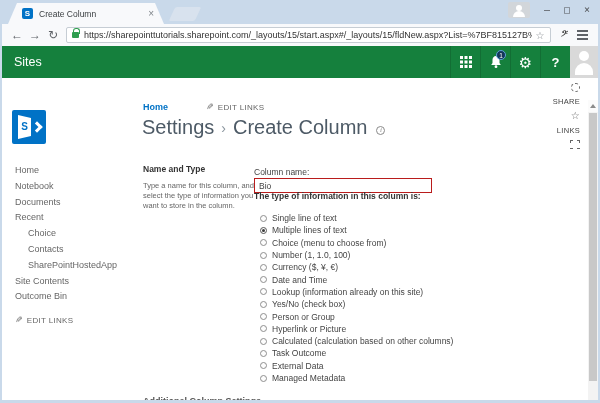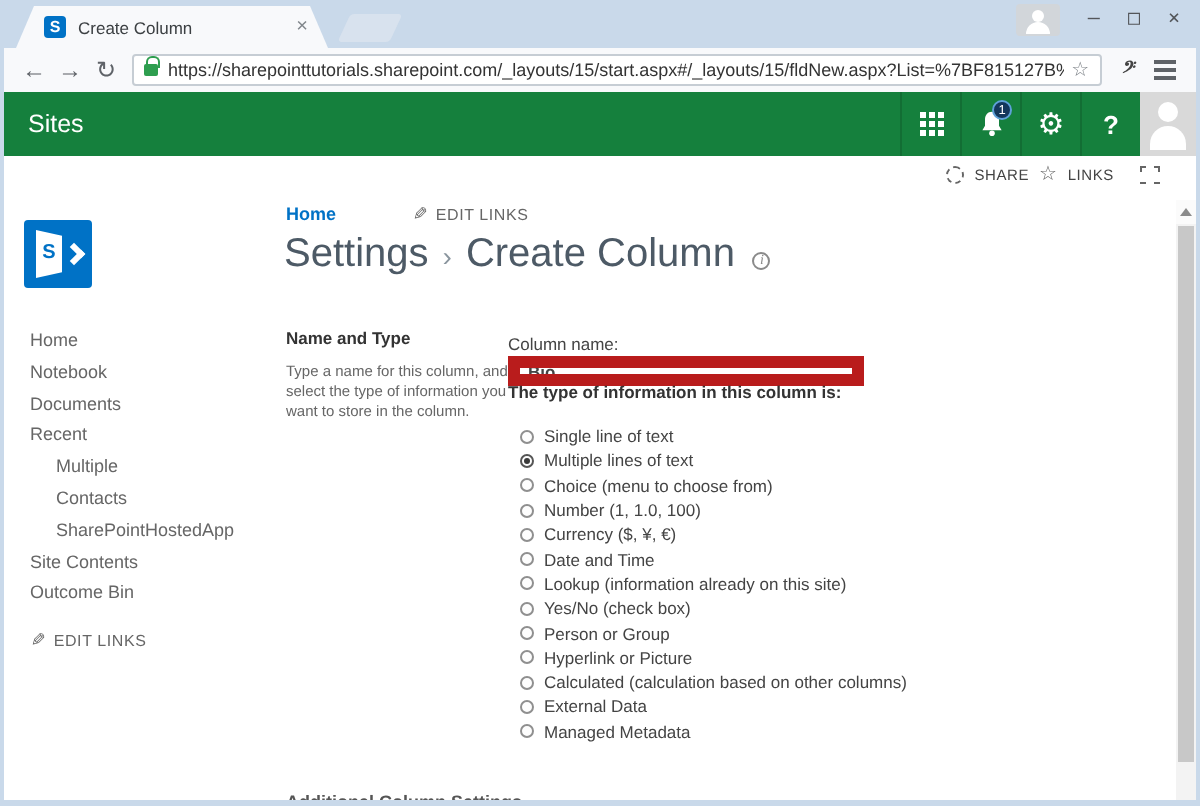--- a/index.html
+++ b/index.html
@@ -51,22 +51,22 @@
            display:flex; align-items:center; justify-content:center; }
   .gear-glyph { color:#fff; font-size:15px; line-height:1; }
   .help-glyph { color:#fff; font-size:13px; font-weight:bold; }
   .avatar-cell { width:28px; height:32px; background:#d9d9d9; position:relative; }
   .avatar-cell .head { position:absolute; left:9px; top:5px; width:10px; height:10px; border-radius:50%; background:#fff; }
   .avatar-cell .body { position:absolute; left:5px; top:17px; width:18px; height:12px; border-radius:9px 9px 0 0; background:#fff; }
 
   
   .page { position:relative; flex:1; background:#fff; overflow:hidden; }
 
-  .ribbon-actions { position:absolute; top:5px; right:18px; display:flex; align-items:flex-start; gap:5px;
-                    font-size:7.5px; color:#444; letter-spacing:0.3px; }
+  .ribbon-actions { position:absolute; top:5px; right:18px; display:flex; align-items:flex-end; gap:5px;
+                    font-size:7.5px; color:#444; letter-spacing:0.3px;flex-direction:column; }
   .share-icon { width:9px; height:9px; border:1.2px dashed #666; border-radius:50%; }
   .follow-star { font-size:10px; color:#666; line-height:1; }
   .focus-icon { width:10px; height:9px; border:1px solid #666; position:relative; margin-left:8px; }
   .focus-icon:before { content:""; position:absolute; left:2px; top:-2px; right:2px; height:13px; background:#fff; }
   .focus-icon:after { content:""; position:absolute; left:-2px; top:2px; width:14px; height:5px; background:#fff; }
 
   
   .scrollbar { position:absolute; top:22px; right:0; bottom:0; width:10px; background:#f3f3f3; }
   .sb-up { height:12px; background:#fbfbfb; display:flex; align-items:center; justify-content:center; }
   .sb-up:before { content:""; border-left:3px solid transparent; border-right:3px solid transparent; border-bottom:4px solid #8b8b8b; }
@@ -94,22 +94,22 @@
   .page-title { position:absolute; left:0; top:38px; font-size:20px; font-weight:300; color:#4d5a66;
                 display:flex; align-items:center; white-space:nowrap; }
   .title-sep { font-size:14px; color:#8a959e; margin:0 7px; }
   .info-icon { width:9px; height:9px; border:1px solid #8a8a8a; border-radius:50%; color:#8a8a8a;
                font-size:7px; font-style:italic; font-family:"Liberation Serif",serif; display:flex;
                align-items:center; justify-content:center; margin-left:9px; margin-top:5px; }
 
   .sec-title { position:absolute; left:1px; top:86px; font-size:8.5px; font-weight:bold; color:#333; }
   .sec-desc { position:absolute; left:1px; top:103px; width:112px; font-size:7.5px; line-height:9.8px; color:#666; }
   .fld-label { position:absolute; left:112px; top:89px; font-size:8.5px; color:#444; }
-  .fld-input { position:absolute; left:112px; top:100px; width:178px; height:15px; border:6px solid #b91c1c;
-               font-size:8.5px; color:#444; padding:0 4px; font-family:inherit;font-weight:bold; }
+  .fld-input { position:absolute; left:112px; top:100px; width:178px; height:15px; border:1px solid #b91c1c;
+               font-size:8.5px; color:#444; padding:0 4px; font-family:inherit; }
   .type-label { position:absolute; left:112px; top:113px; font-size:8.5px; font-weight:bold; color:#333; }
   .options { position:absolute; left:118px; top:134px; }
   .opt-row { height:12.3px; display:flex; align-items:center; cursor:pointer; }
   .radio { width:7px; height:7px; border:1px solid #8f8f8f; border-radius:50%; background:#fdfdfd;
            margin-right:5px; display:flex; align-items:center; justify-content:center; flex:0 0 auto; }
   .radio .dot { display:none; width:3px; height:3px; border-radius:50%; background:#3a3a3a; }
   .radio.selected { border-color:#555; }
   .radio.selected .dot { display:block; }
   .opt-label { font-size:8.5px; color:#444; white-space:nowrap; }
   .next-sec { position:absolute; left:1px; top:318px; font-size:9px; font-weight:bold; color:#555; }
@@ -207,21 +207,21 @@
 
             <div class="nav-item">
               <span>Documents</span>
             </div>
 
             <div class="nav-item">
               <span>Recent</span>
             </div>
 
             <div class="nav-item indent">
-              <span>Multiple</span>
+              <span>Choice</span>
             </div>
 
             <div class="nav-item indent">
               <span>Contacts</span>
             </div>
 
             <div class="nav-item indent">
               <span>SharePointHostedApp</span>
             </div>
 
@@ -315,20 +315,24 @@
             <div class="opt-row">
               <span class="radio"></span>
               <span class="opt-label">Hyperlink or Picture</span>
             </div>
 
             <div class="opt-row">
               <span class="radio"></span>
               <span class="opt-label">Calculated (calculation based on other columns)</span>
             </div>
 
+            <div class="opt-row">
+              <span class="radio"></span>
+              <span class="opt-label">Task Outcome</span>
+            </div>
 
             <div class="opt-row">
               <span class="radio"></span>
               <span class="opt-label">External Data</span>
             </div>
 
             <div class="opt-row">
               <span class="radio"></span>
               <span class="opt-label">Managed Metadata</span>
             </div>

